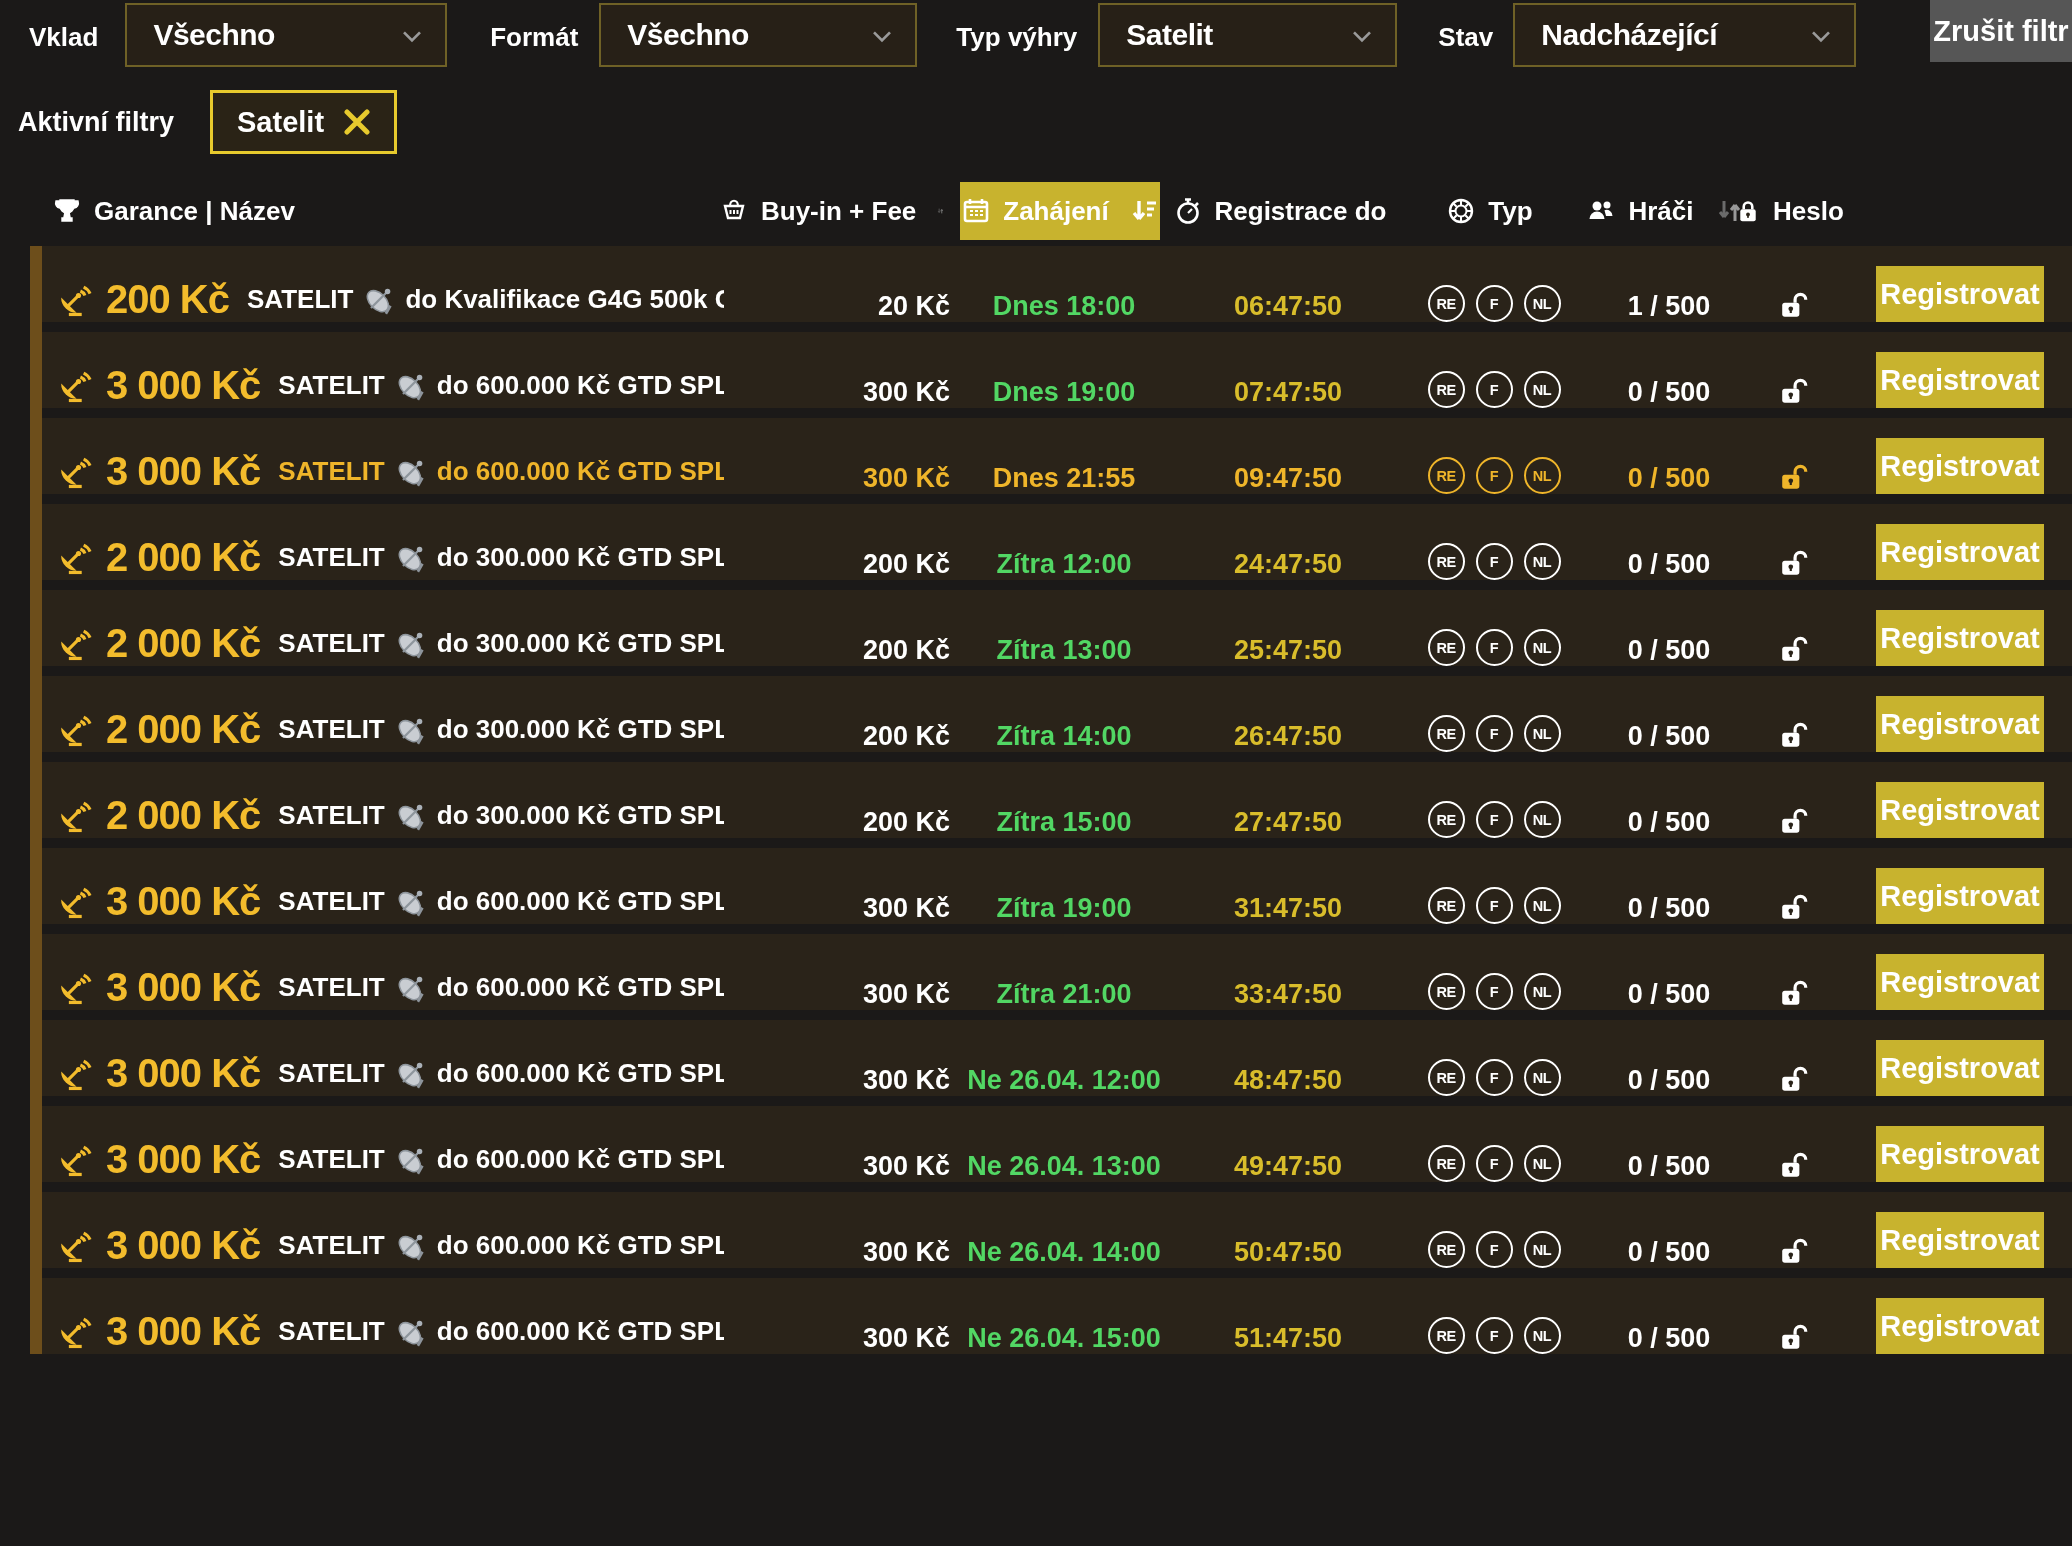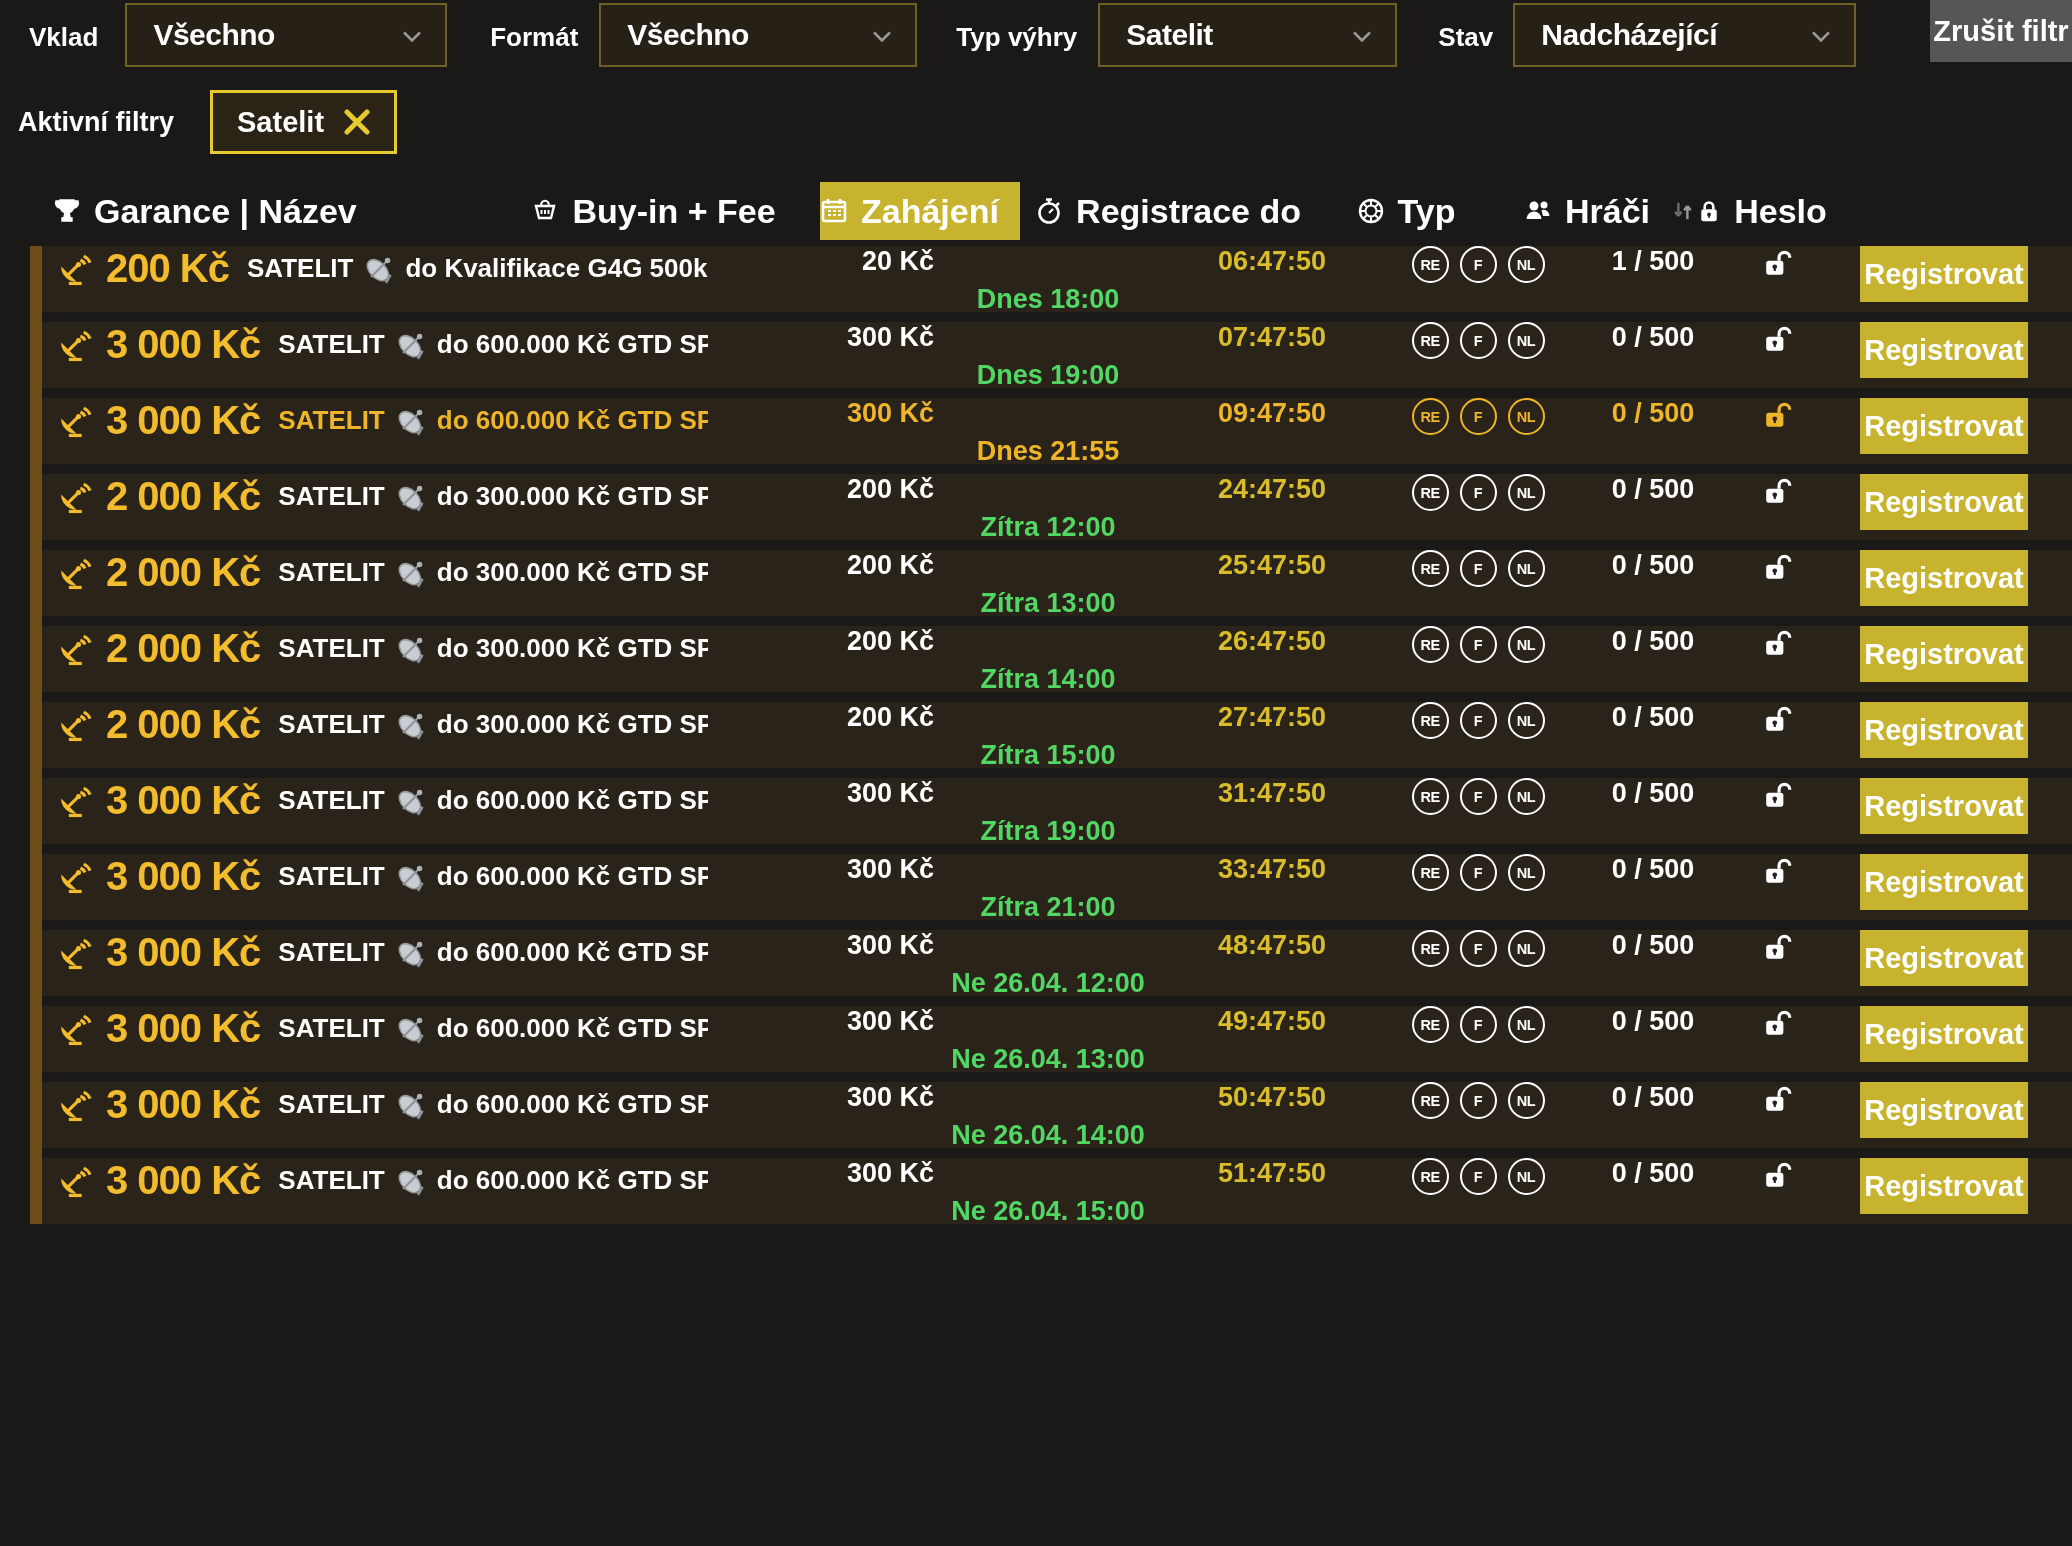--- a/index.html
+++ b/index.html
@@ -61,36 +61,36 @@
   .col-reg    { width:240px; display:flex; justify-content:center; }
   .col-type   { width:180px; display:flex; justify-content:center; align-items:center; gap:11px; }
   .col-players{ width:170px; display:flex; justify-content:center; align-items:center; }
   .col-lock   { width:80px;  display:flex; justify-content:center; align-items:center; }
   .col-action { width:210px; display:flex; justify-content:flex-end; }
   .col-name   { flex:1; display:flex; align-items:center; overflow:hidden; white-space:nowrap; }
 
   
   .thead{
     margin:12px 0 6px 0; height:58px; display:flex; align-items:stretch;
-    padding-left:30px; padding-right:32px; font-size:34px; font-weight:bold;gap:28px;
+    padding-left:30px; padding-right:32px; font-size:26px; font-weight:bold;
   }
   .thead .hcell{ display:flex; align-items:center; justify-content:center; gap:13px; white-space:nowrap; }
   .thead .col-name{ justify-content:flex-start; padding-left:23px; }
   .thead .col-buyin{ padding-right:16px; }
   .th-start{
     background:var(--accent); color:#fff;
   }
   .sort-arrows{ width:28px; height:28px; margin-left:8px; }
   .hicon{ width:28px; height:28px; flex:0 0 auto; }
 
   
   .rows-wrap{ margin-left:30px; border-left:12px solid var(--stripe); }
   .trow{
-    height:66px; margin-bottom:10px; background:var(--rowbg);
-    display:flex; align-items:flex-start; padding-left:14px; padding-right:44px;
+    height:76px; margin-bottom:10px; background:var(--rowbg);
+    display:flex; align-items:flex-end; padding-left:14px; padding-right:28px;
     cursor:pointer; font-weight:bold;
   }
   .sat-icon{ width:36px; height:36px; flex:0 0 auto; margin-right:14px; color:var(--amount); }
   .amount{ font-size:40px; font-weight:bold; color:var(--amount); letter-spacing:-1px; margin-right:18px; white-space:nowrap; }
   .tname{ font-size:26px; font-weight:bold; color:#fff; display:flex; align-items:center; gap:10px; overflow:hidden; }
   .emoji-sat{ width:32px; height:32px; flex:0 0 auto; }
   .buyin-val, .players-val{ font-size:27px; color:#fff; white-space:nowrap; }
   .start-val{ font-size:27px; color:var(--green); white-space:nowrap;margin-top:38px; }
   .reg-val{ font-size:27px; color:var(--countdown); white-space:nowrap;margin-left:8px; }
   .badge{

